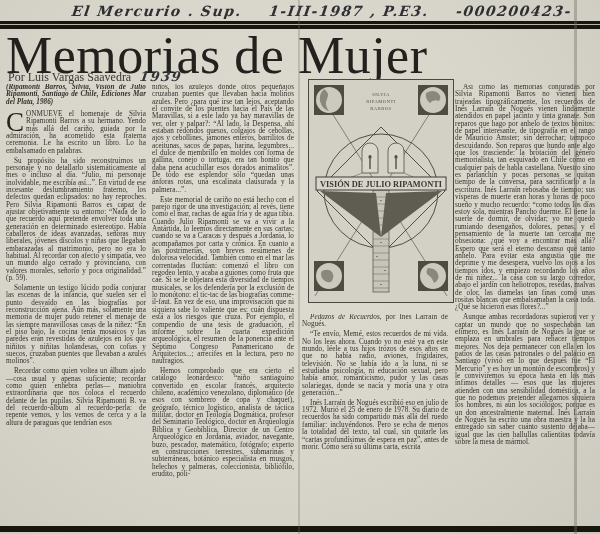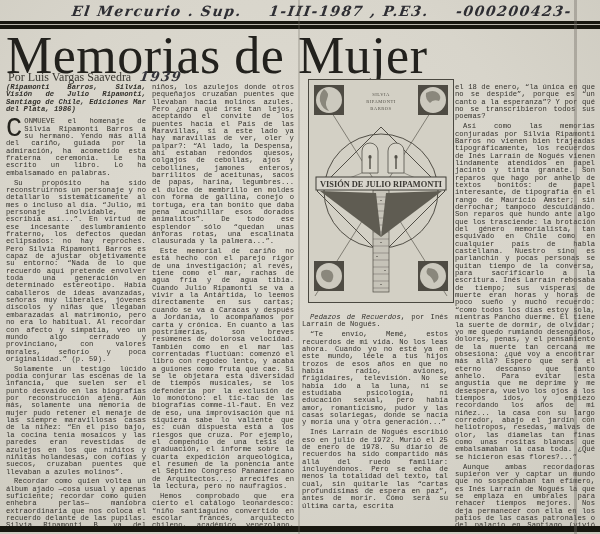--- a/index.html
+++ b/index.html
@@ -26,21 +26,21 @@
   .title{
     position:absolute; left:6px; top:26px; margin:0; font-weight:400;
     font-size:52px; letter-spacing:.5px; color:#22211d; white-space:nowrap;
   }
   .byline-row{position:absolute; left:8px; top:69px; font-size:12px; color:#3a3832;}
   .byline-row .hw{display:inline-block; font-size:13px; font-weight:bold; margin-left:6px; color:#33333a;}
   .col{
     position:absolute; top:84px; height:444px; overflow:hidden;
     font-size:7.2px; line-height:7.35px; text-align:justify; letter-spacing:.05px;
   }
-  .col p{margin:0 0 2.5px; text-indent:8px;font-family:Liberation Mono, monospace;}
+  .col p{margin:0 0 2.5px; text-indent:8px;}
   .col p.cont, .col p.first{text-indent:0;}
   .col1{left:6px;   width:140px;}
   .col2{left:152px; width:142px;}
   .col3{left:302px; width:146px; top:314px; height:214px;}
   .col4{left:455px; width:140px;}
   .biblio{font-style:italic; font-weight:bold; margin:0 0 5px !important; text-indent:0 !important;}
   .dropcap{
     float:left; font-size:27px; line-height:21px; padding:1px 2px 0 0; color:#26251f;
   }
   .it{font-style:italic;}
@@ -151,21 +151,20 @@
     </svg>
   </div>
 
   <div class="col col3">
     <p><span class="it">Pedazos de Recuerdos</span><span>, por Inés Larraín de Nogués.</span></p>
     <p>“Te envío, Memé, estos recuerdos de mi vida. No los leas ahora. Cuando yo no esté ya en este mundo, léele a tus hijos trozos de esos años en que no había radio, aviones, frigidaires, televisión. No se había ido a la luna, ni se estudiaba psicología, ni educación sexual, pero había amor, romanticismo, pudor y las casas solariegas, donde se nacía y moría una y otra generación...”</p>
     <p>Inés Larraín de Nogués escribió eso en julio de 1972. Murió el 25 de enero de 1978. Su diario de recuerdos ha sido compartido más allá del ruedo familiar: incluyéndonos. Pero se echa de menos la totalidad del texto, tal cual, sin quitarle las “cartas profundísimas de espera en paz”, antes de morir. Cómo será su última carta, escrita</p>
   </div>
 
   <div class="col col4">
-    <p class="cont">el 18 de enero, “la única en que no se despide”, porque es “un canto a la esperanza”? Y por qué no se transcribieron todos sus poemas?</p>
     <p>Así como las memorias conjuradas por Silvia Ripamonti Barros no vienen bien trajeadas tipográficamente, los recuerdos de Inés Larraín de Nogués vienen lindamente atendidos en papel jacinto y tinta granate. Son reparos que hago por anhelo de textos bonitos: de papel interesante, de tipografía en el rango de Mauricio Amster; sin derrochar; tampoco descuidando. Son reparos que hundo ante algo que los trasciende: la brotación del género memorialista, tan esquivado en Chile como en cualquier país de habla castellana. Nuestro sino es parlanchín y pocas personas se quitan tiempo de la conversa, para sacrificarlo a la escritura. Inés Larraín rebosaba de tiempo; sus vísperas de muerte eran horas y horas de poco sueño y mucho recuerdo: “como todos los días estoy sola, mientras Pancho duerme. Él tiene la suerte de dormir, de olvidar; yo me quedo rumiando desengaños, dolores, penas, y el pensamiento de la muerte tan cercana me obsesiona: ¿qué voy a encontrar más allá? Espero que será el eterno descanso que tanto anhelo. Para evitar esta angustia que me deprime y me desespera, vuelvo los ojos a los tiempos idos, y empiezo recordando los años de mi niñez... la casa con su largo corredor, abajo el jardín con heliotropos, resedas, malvas de olor, las diamelas tan finas como unas rositas blancas que embalsamaban la casa toda. ¿Qué se hicieron esas flores?...”</p>
     <p>Aunque ambas recordadoras supieron ver y captar un mundo que no sospechaban tan efímero, es Inés Larraín de Nogués la que se emplaza en umbrales para rehacer tiempos mejores. Nos deja permanecer con ella en los patios de las casas patronales o del palacio en Santiago (vivió en lo que después fue “El Mercurio” y es hoy un montón de escombros) y le conviviremos su época hasta en los más ínfimos detalles — esos que las mujeres atienden con una sensibilidad doméstica, a la que no podemos pretender allegarnos siquiera los hombres, ni aun los sociólogos; porque es un don ancestralmente maternal. Inés Larraín de Nogués ha escrito una obra maestra y la ha entregado sin saber cuánto sustento dejaba— igual que las cien hallullas calientitas todavía sobre la mesa de mármol.</p>
   </div>
 
   <div class="rule-bottom"></div>
 
   <div class="crease" style="left:298px; width:2px;"></div>
   <div class="crease" style="left:574px; width:3px; background:rgba(110,106,96,.38);"></div>
 
 </div>

